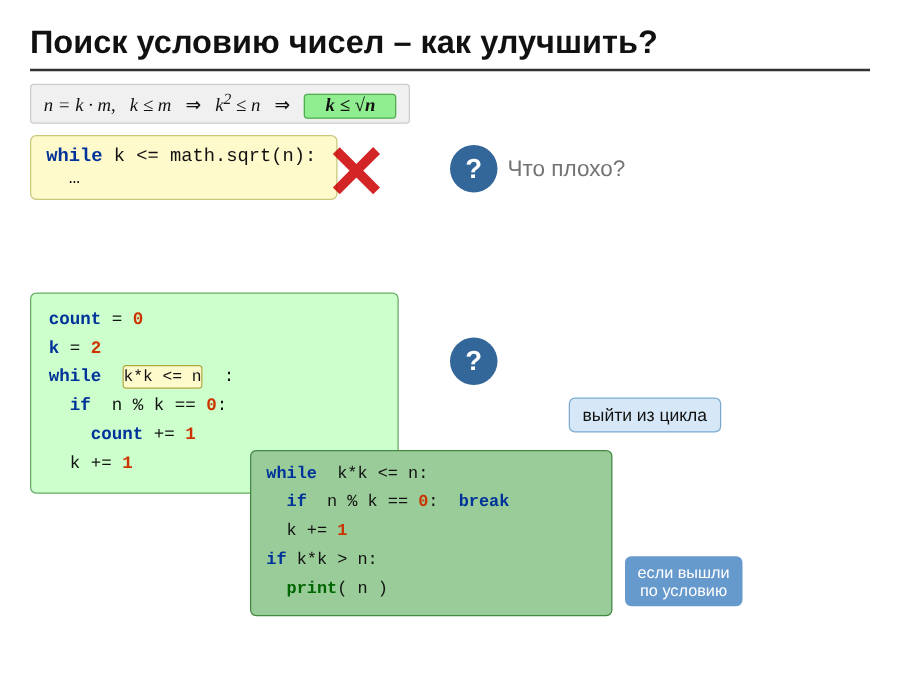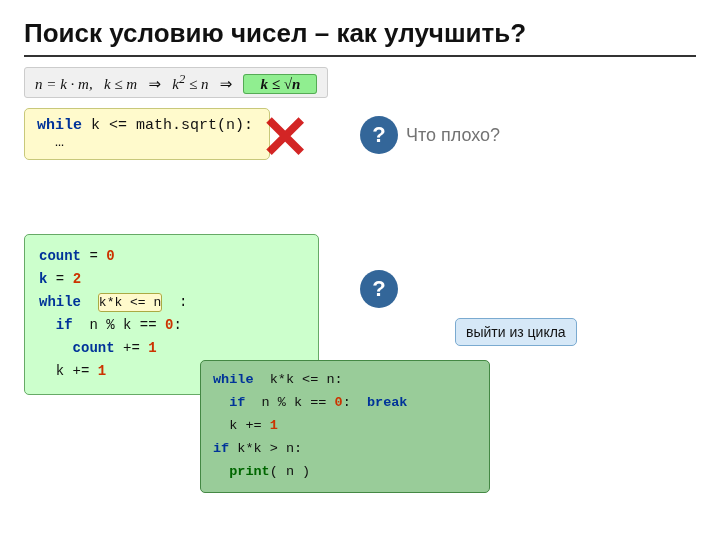--- a/index.html
+++ b/index.html
@@ -288,14 +288,18 @@
   
   <div class="code-block-bottom">
     <div><span class="kw">while</span>&nbsp; k*k &lt;= n:</div>
     <div>&nbsp;&nbsp;<span class="kw">if</span>&nbsp; n % k == <span class="num">0</span>:&nbsp; <span class="kw">break</span></div>
     <div>&nbsp;&nbsp;k += <span class="num">1</span></div>
     <div><span class="kw">if</span> k*k &gt; n:</div>
     <div>&nbsp;&nbsp;<span class="kw2">print</span>( n )</div>
   </div>
 
   
+  <div class="condition-note">
+    <div>если вышли</div>
+    <div>по условию</div>
+  </div>
 
 </div>
 
 </body></html>

